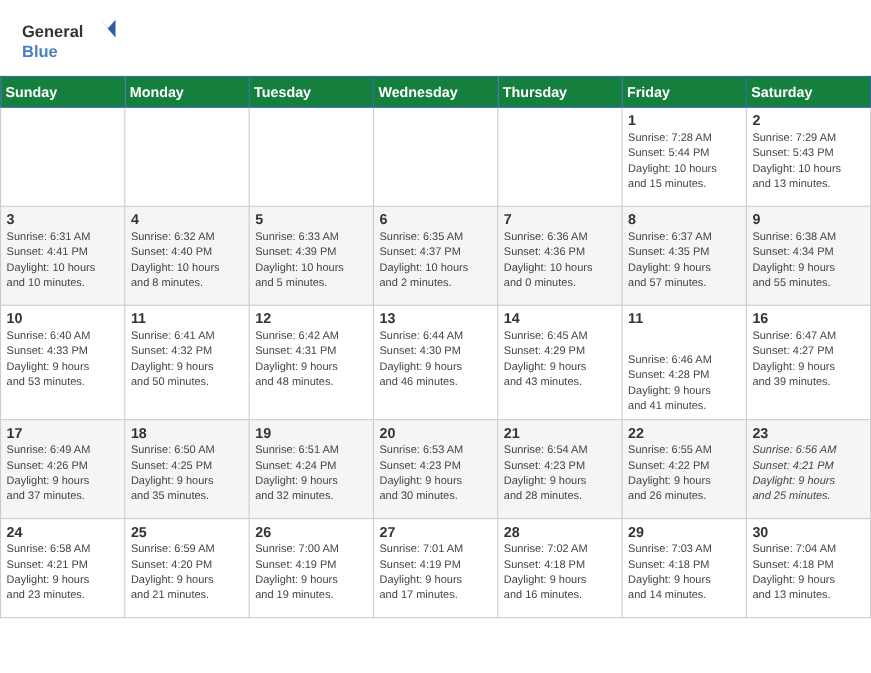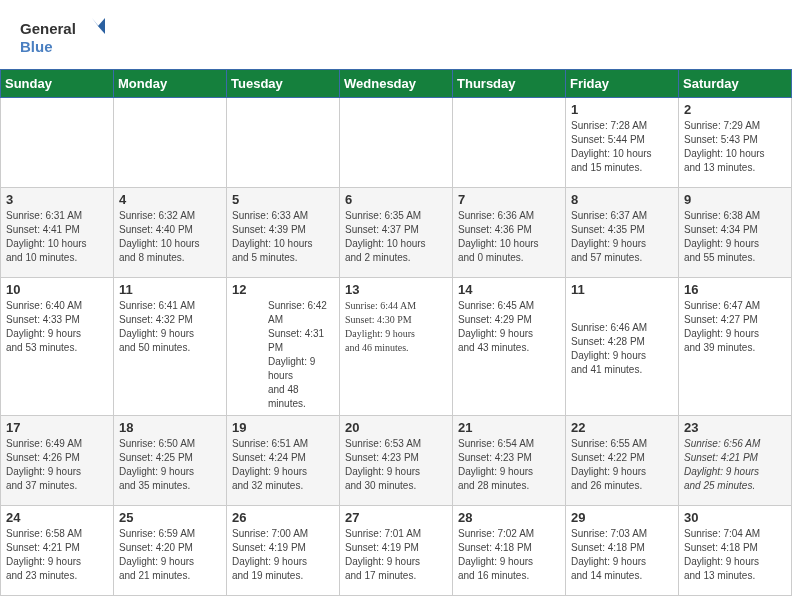--- a/index.html
+++ b/index.html
@@ -191,28 +191,28 @@
         </td>
         <td>
           <span class="day-number">11</span>
           <div class="day-info" style="white-space: pre-line;">Sunrise: 6:41 AM
 Sunset: 4:32 PM
 Daylight: 9 hours
 and 50 minutes.</div>
         </td>
         <td>
           <span class="day-number">12</span>
-          <div class="day-info" style="white-space: pre-line; margin-left: 36px;">Sunrise: 6:42 AM
+          <div class="day-info" style="white-space: pre-line;">Sunrise: 6:42 AM
 Sunset: 4:31 PM
 Daylight: 9 hours
 and 48 minutes.</div>
         </td>
         <td>
           <span class="day-number">13</span>
-          <div class="day-info" style="white-space: pre-line; font-family: Liberation Serif, serif;">Sunrise: 6:44 AM
+          <div class="day-info" style="white-space: pre-line;">Sunrise: 6:44 AM
 Sunset: 4:30 PM
 Daylight: 9 hours
 and 46 minutes.</div>
         </td>
         <td>
           <span class="day-number">14</span>
           <div class="day-info" style="white-space: pre-line;">Sunrise: 6:45 AM
 Sunset: 4:29 PM
 Daylight: 9 hours
 and 43 minutes.</div>

